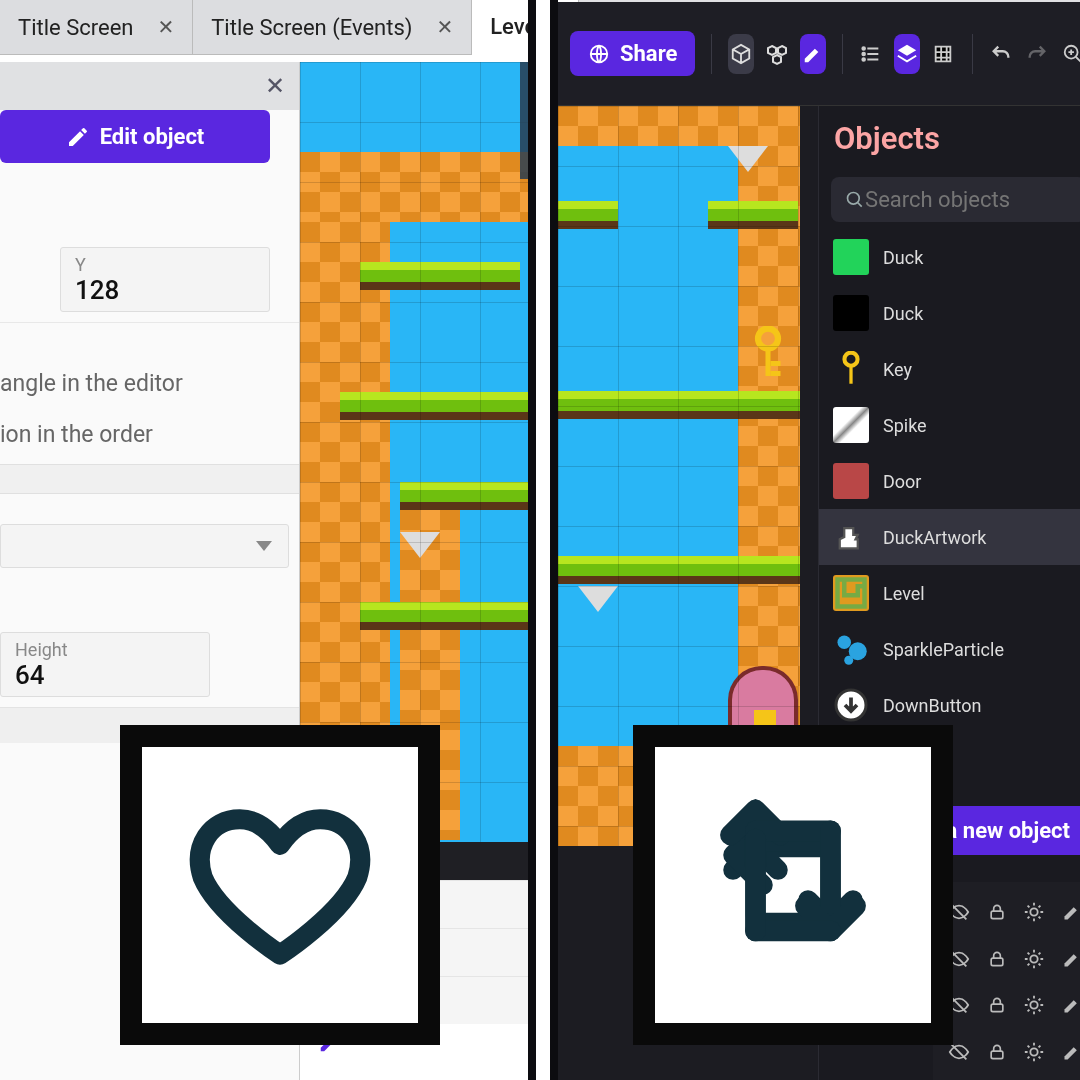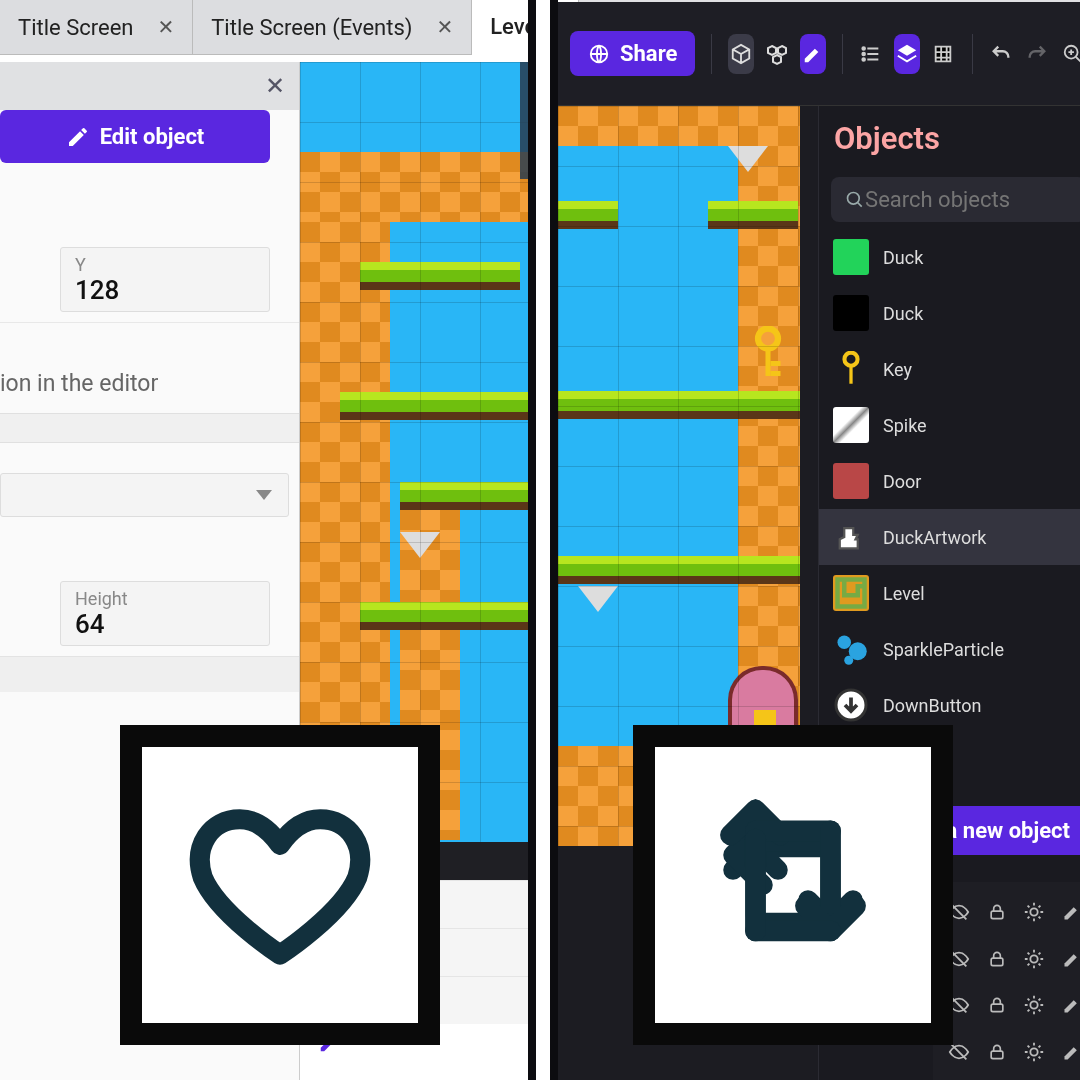--- a/index.html
+++ b/index.html
@@ -101,31 +101,32 @@
     </button>
 
     <div style="height:60px;"></div>
 
     <div class="input-box" style="margin-left:60px; width:210px;">
       <div class="lab">Y</div>
       <div class="val">128</div>
     </div>
 
     <div style="height:40px; border-top:1px solid #e8e8e8;"></div>
-    <div class="hint">ion in the editor</div>
+    <div class="hint">angle in the editor</div>
+    <div class="hint">ion in the order</div>
 
     <div style="height:30px; background:#f0f0f0; border-top:1px solid #e0e0e0; border-bottom:1px solid #e0e0e0;"></div>
     <div style="height:30px;"></div>
     <div class="dropdown">
         <div class="caret"></div>
       </div>
 
     <div style="height:60px;"></div>
 
-    <div class="input-box" style="margin-left:60px; width:210px;">
+    <div class="input-box" style="width:210px;">
       <div class="lab">Height</div>
       <div class="val">64</div>
     </div>
     <div style="height:36px; background:#efefef; border-top:1px solid #e3e3e3;"></div>
   </div>
 </div>
 
 <div class="canvas-wrap">
   <div class="canvas">
     <div class="tile orange" style="left:0;top:90px;width:520px;height:70px;"></div>

